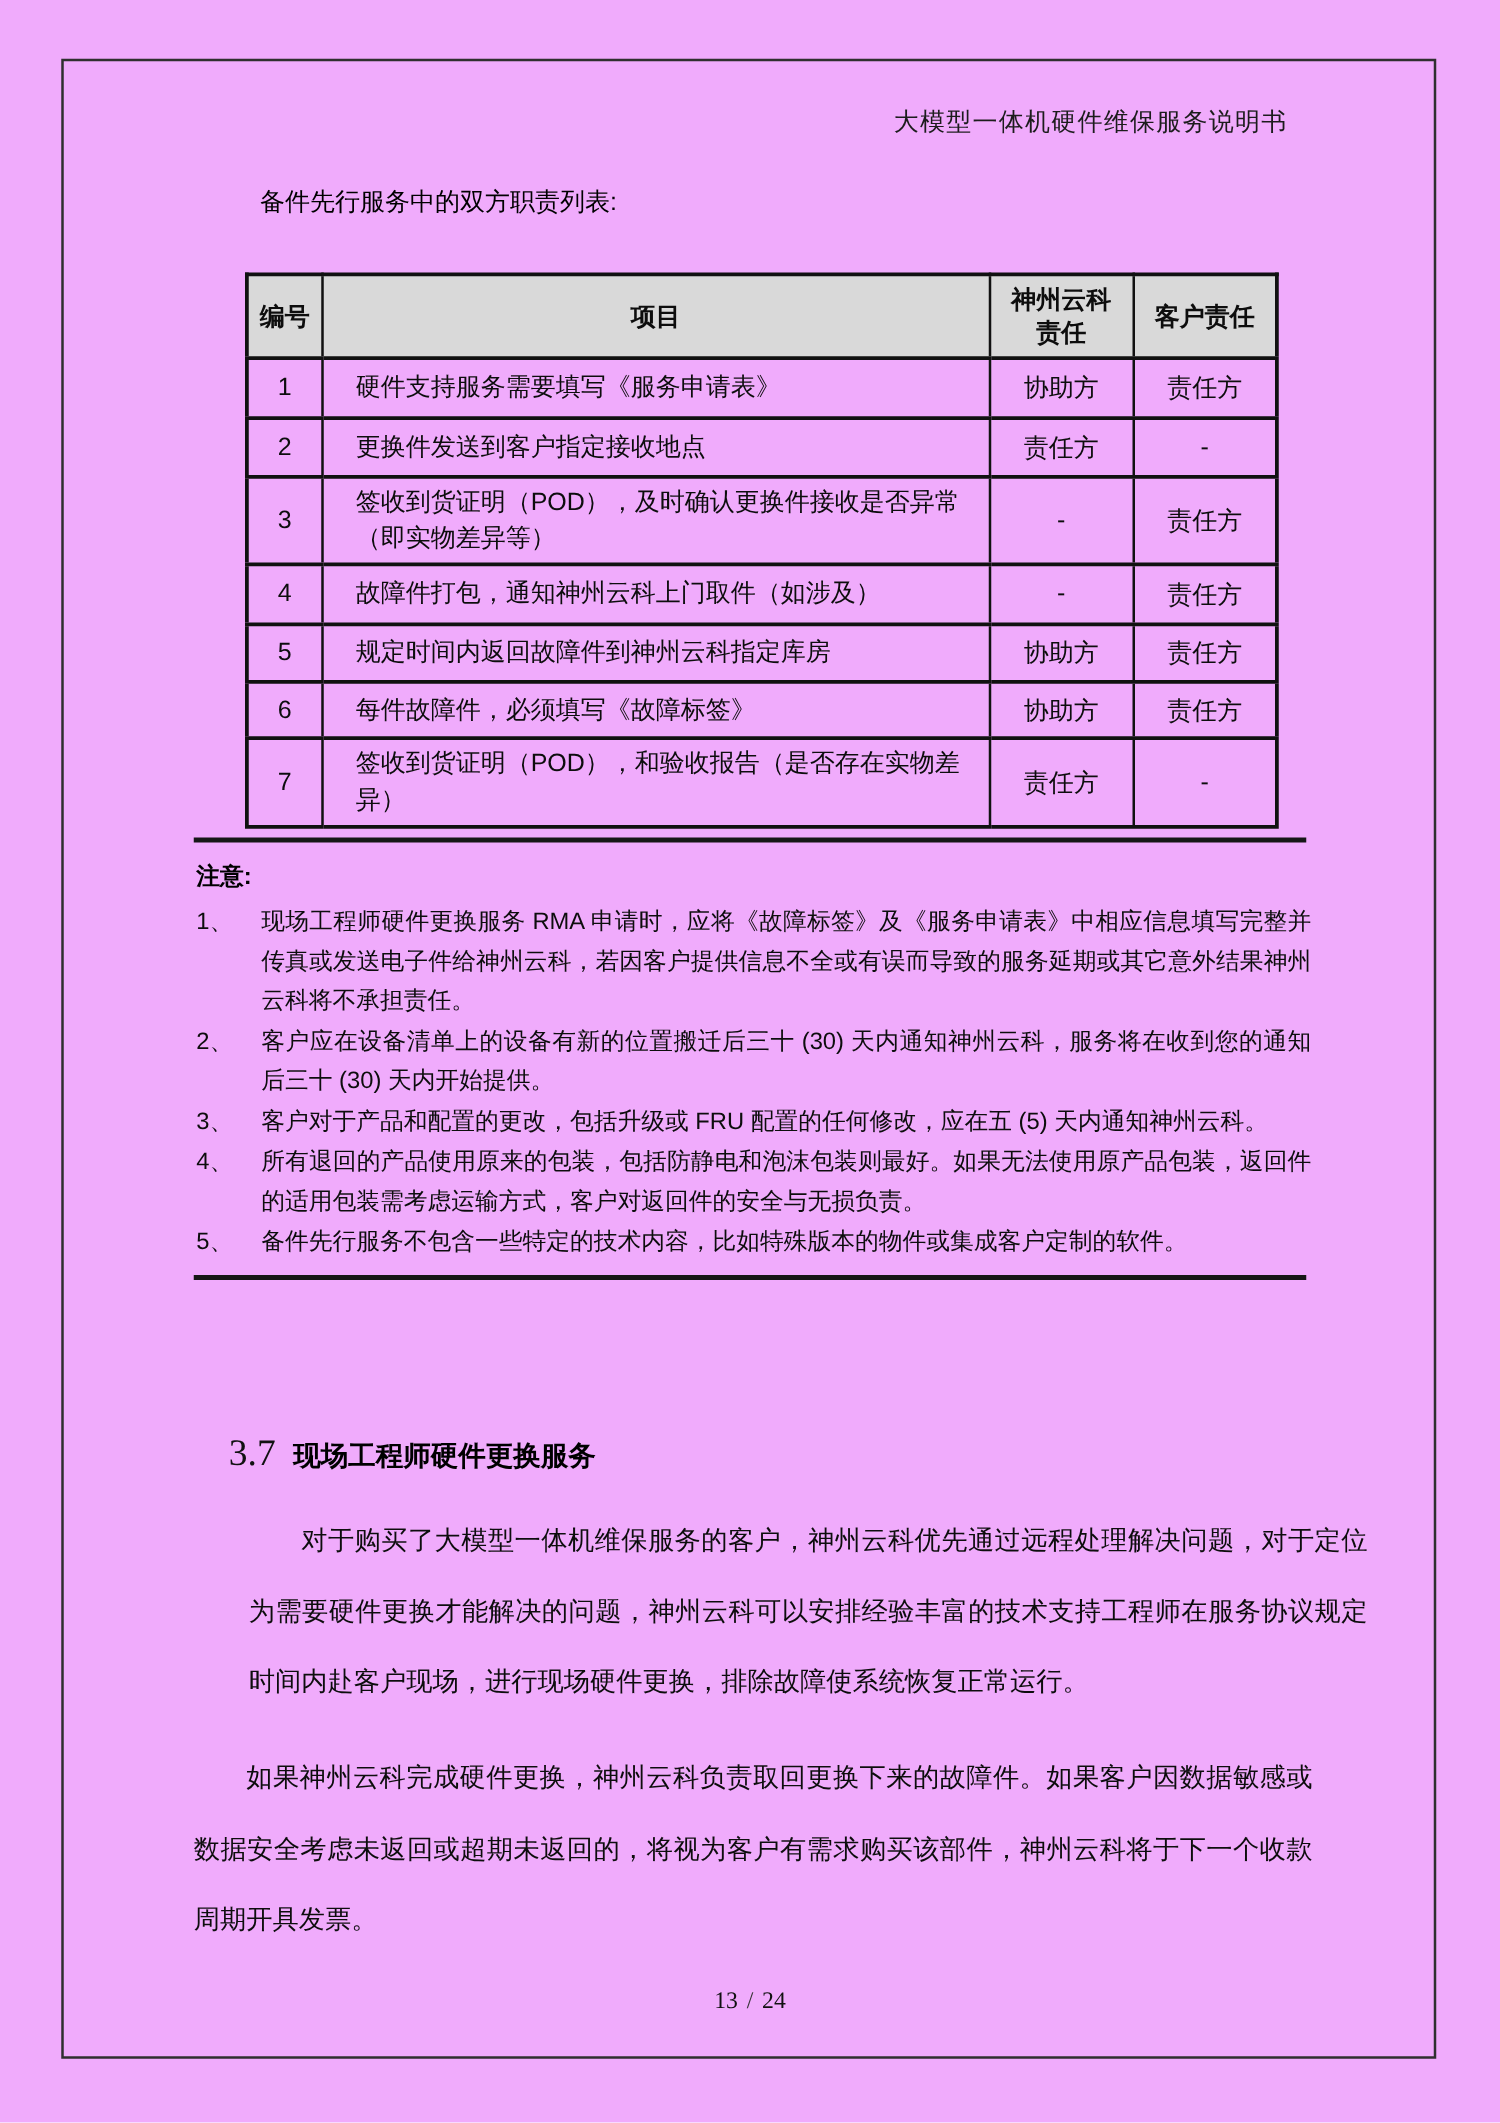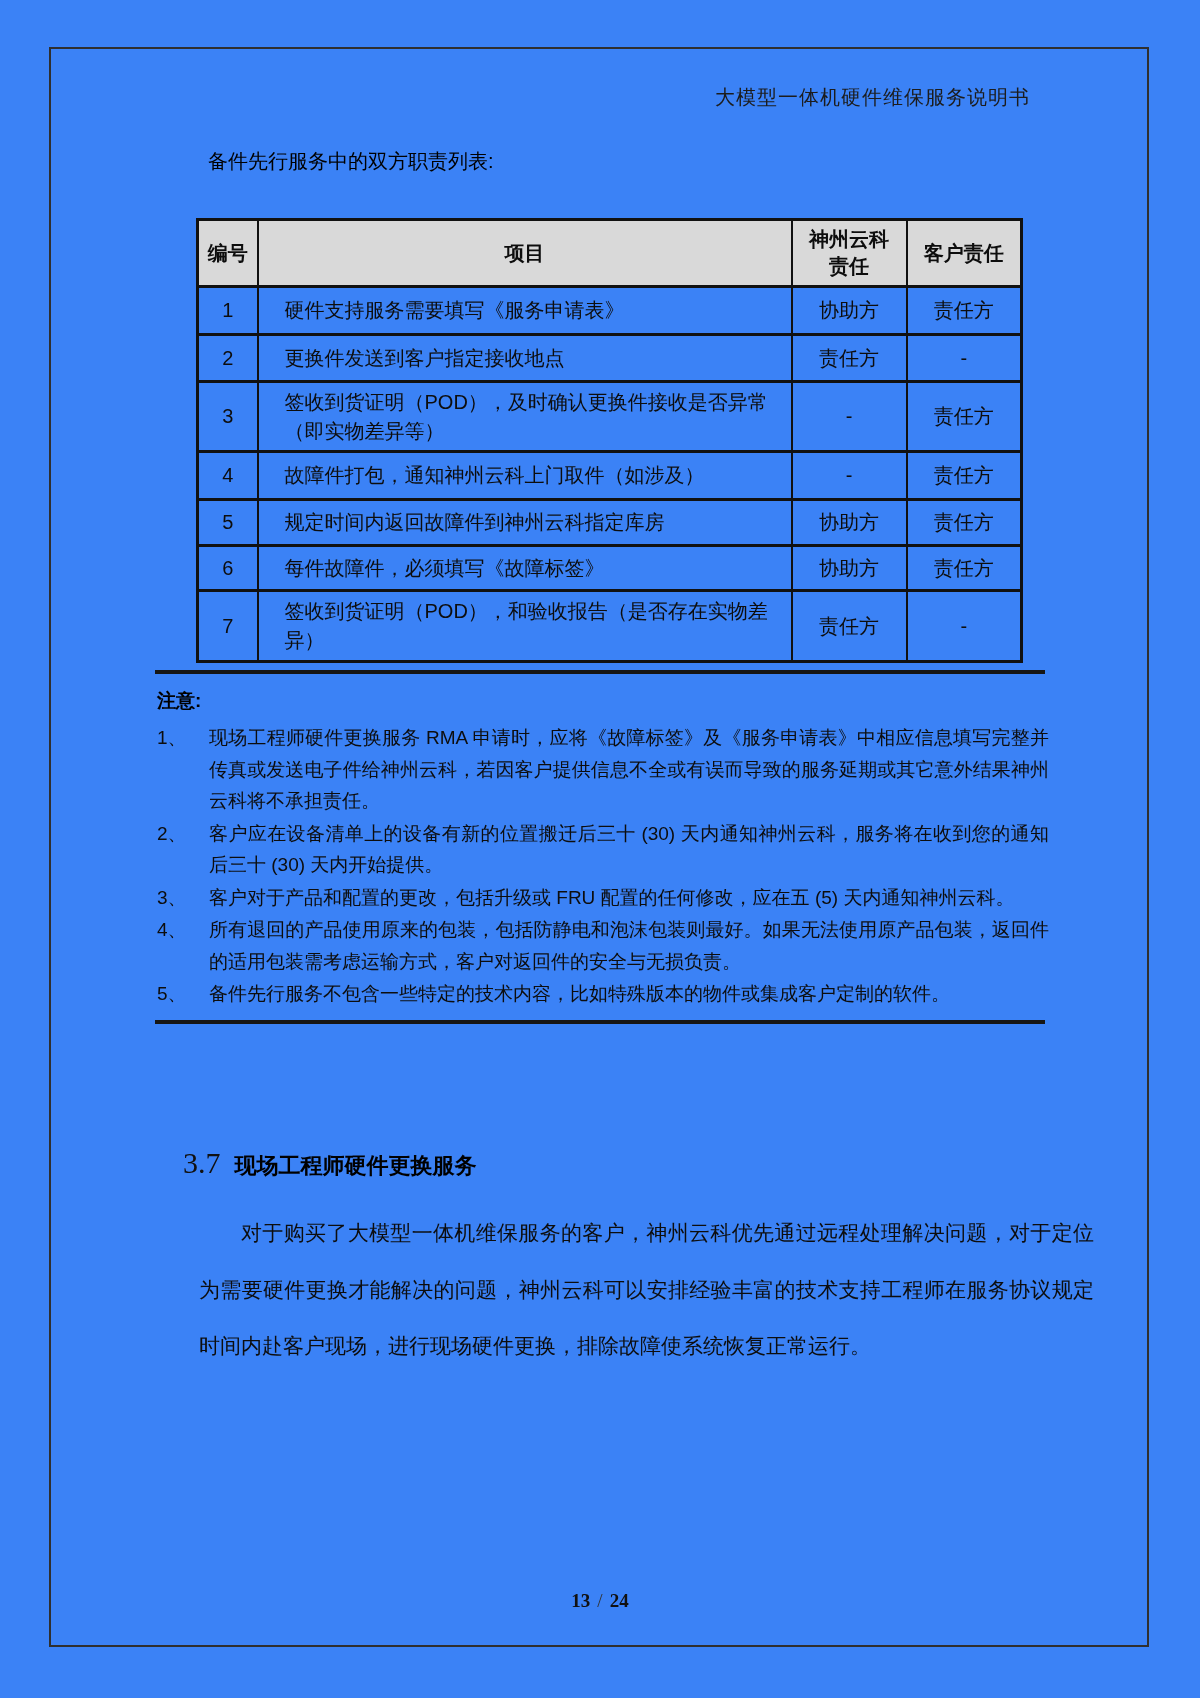--- a/index.html
+++ b/index.html
@@ -1,19 +1,19 @@
 <!DOCTYPE html>
 <html style="--table_header_bg: #d9d9d9; --table_border: #111111; --rule: #161616; --text: #1a1a1a;"><head>
 <meta charset="utf-8">
 <style>
   html,body{margin:0;padding:0;background:#ffffff;}
   .page{
     position:relative;
     width:1200px;height:1698px;
-    background:#3b82f6;
+    background:#f0abfc;
     font-family:"Liberation Sans","DejaVu Sans",sans-serif;
     color:var(--text,#1a1a1a);
     overflow:hidden;
   }
   .page-border{
     position:absolute;left:49px;top:47px;width:1100px;height:1600px;
     border:2px solid #2f2f2f;box-sizing:border-box;
   }
   .doc-header{
     position:absolute;top:84px;left:0;width:1030px;
@@ -84,21 +84,21 @@
     text-indent:2em;text-align:justify;color:#0d0d0d;
   }
   .para-1{top:1205px;margin-left:44px;}
   .para-2{top:1395px;}
   .footer{
     position:absolute;top:1590px;left:0;width:1200px;
     text-align:center;
     font-family:"Liberation Serif","DejaVu Serif",serif;
     font-size:19px;color:#111;
   }
-  .footer .pg{font-weight:bold;margin-top:32px;}
+  .footer .pg{font-weight:normal;margin-top:32px;}
   .footer .sep{font-weight:normal;margin:0 7px;color:#333;}
 </style>
 </head>
 <body>
 
 <div class="page">
   <div class="page-border"></div>
 
   <div class="doc-header">大模型一体机硬件维保服务说明书</div>
 
@@ -195,17 +195,18 @@
     </li>
   </ol>
 
   <div class="rule rule-2"></div>
 
   <div class="section-heading">
     <span class="sec-num">3.7</span><span class="sec-title">现场工程师硬件更换服务</span>
   </div>
 
   <p class="body-para para-1">对于购买了大模型一体机维保服务的客户，神州云科优先通过远程处理解决问题，对于定位为需要硬件更换才能解决的问题，神州云科可以安排经验丰富的技术支持工程师在服务协议规定时间内赴客户现场，进行现场硬件更换，排除故障使系统恢复正常运行。</p>
+  <p class="body-para para-2">如果神州云科完成硬件更换，神州云科负责取回更换下来的故障件。如果客户因数据敏感或数据安全考虑未返回或超期未返回的，将视为客户有需求购买该部件，神州云科将于下一个收款周期开具发票。</p>
 
   <div class="footer">
     <span class="pg">13</span><span class="sep">/</span><span class="pg">24</span>
   </div>
 </div>
 
 </body></html>

